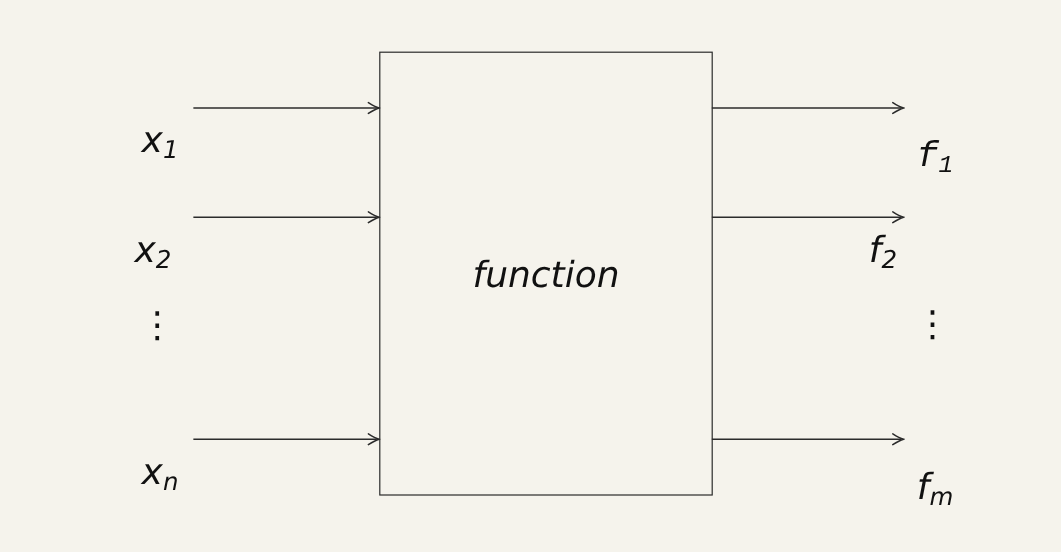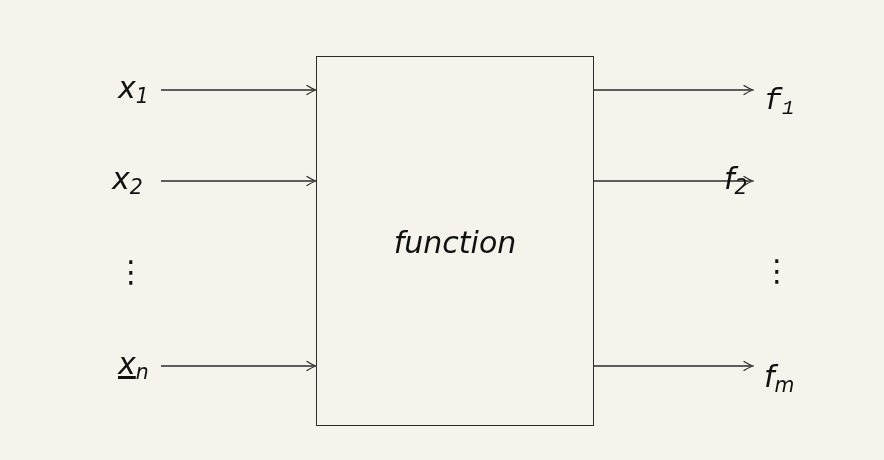--- a/index.html
+++ b/index.html
@@ -23,47 +23,47 @@
     position: absolute;
     left: 316px;
     top: 43px;
     width: 278px;
     height: 370px;
     border: 1.4px solid var(--line, #2b2b2b);
     box-sizing: border-box;
     display: flex;
     align-items: center;
     justify-content: center;
-    margin-top: 13px;
   }
   .fbox-label {
     font-style: italic;
     font-size: 30px;
     line-height: 1;
     color: var(--text, #111);
     padding-top: 4px;
   }
   
   .io-label {
     position: absolute;
     font-style: italic;
     font-size: 30px;
     line-height: 1;
     color: var(--text, #111);
     white-space: nowrap;
+    margin-top: 30px;
   }
   .io-label .sub {
     font-size: 0.68em;
     line-height: 1;
     position: relative;
     top: 0.24em;
   }
   .in-1 { left: 118px; top: 73px; }
   .in-2 { left: 112px; top: 164px; }
-  .in-n { left: 118px; top: 349px; text-decoration: underline; }
+  .in-n { left: 118px; top: 349px; }
   .out-1 { left: 764px; top: 86px; font-family: Liberation Mono, monospace; }
   .out-2 { left: 724px; top: 164px; }
   .out-m { left: 764px; top: 362px; }
   
   .arrow {
     position: absolute;
     color: var(--line, #2b2b2b);
     display: block;
   }
   .arr-in  { left: 161px; width: 156px; height: 16px; }

